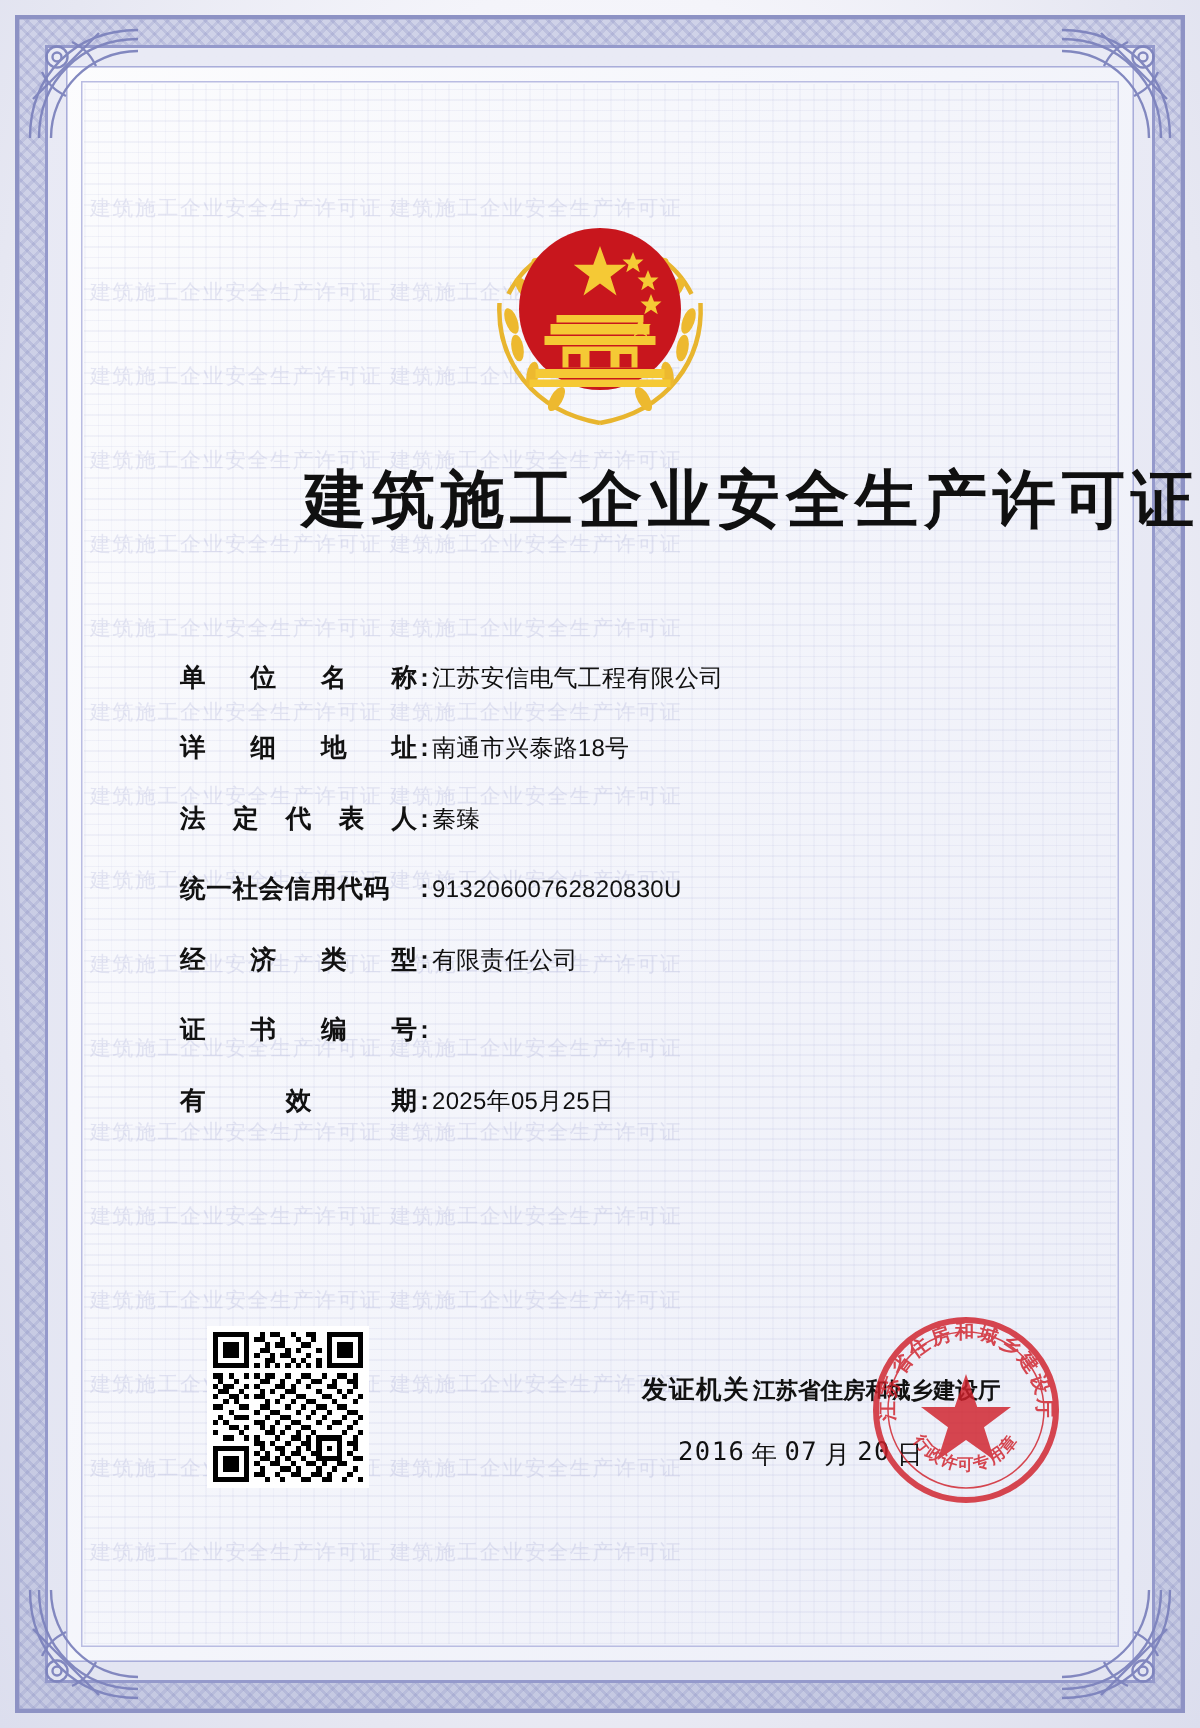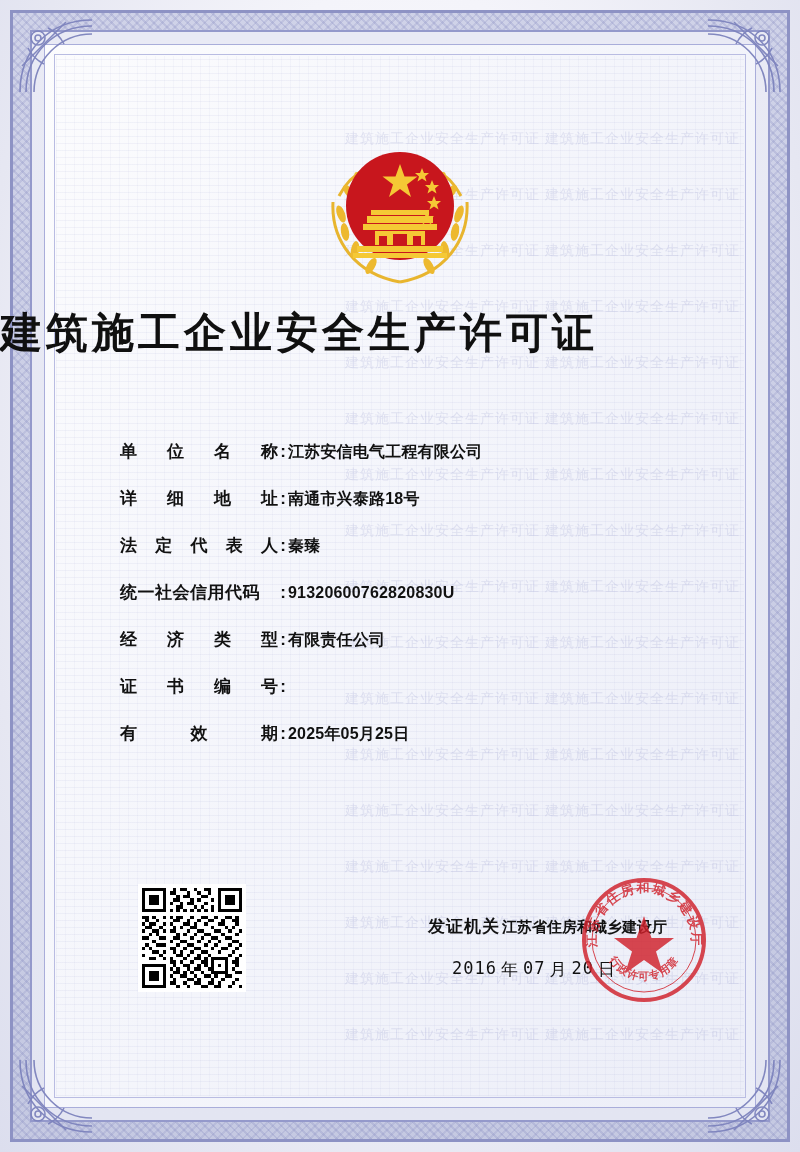--- a/index.html
+++ b/index.html
@@ -86,38 +86,38 @@
     left: 60px; top: 110px; right: 60px; bottom: 70px;
     overflow: hidden;
     pointer-events: none;
   }
   .wm-row {
     color: rgba(120,126,190,0.17);
     font-size: 14px;
     letter-spacing: 1px;
     white-space: nowrap;
     line-height: 56px;
-    text-align: right;
+    text-align: left;
   }
 
   
   .emblem-wrap {
     position: absolute;
     left: 0; right: 0;
     top: 140px;
     display: flex;
     justify-content: center;
   }
 
   
   .cert-title {
     position: absolute;
     left: 0; right: 0;
     top: 305px;
-    text-align: left;
+    text-align: right;
     font-family: Liberation Serif, serif;
     font-size: 42px;
     font-weight: bold;
     letter-spacing: 4px;
     color: #101010;
   }
 
   
   .fields {
     position: absolute;
@@ -146,21 +146,20 @@
   }
   .field-colon {
     width: 10px;
     text-align: center;
     font-weight: 600;
   }
   .field-value {
     font-size: 16px;
     color: #111;
     letter-spacing: 0.2px;
-    font-weight: bold;
   }
 
   
   .qr-box {
     position: absolute;
     left: 138px;
     top: 884px;
     width: 108px;
     height: 108px;
     background: #fff;

